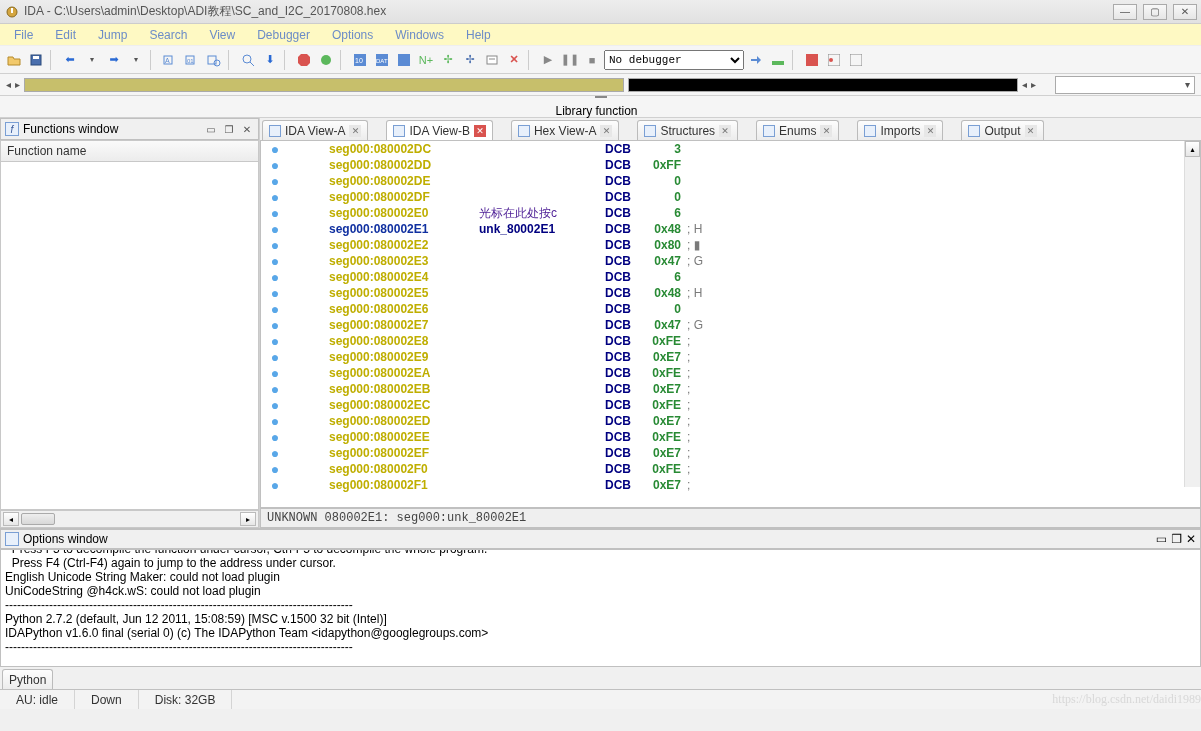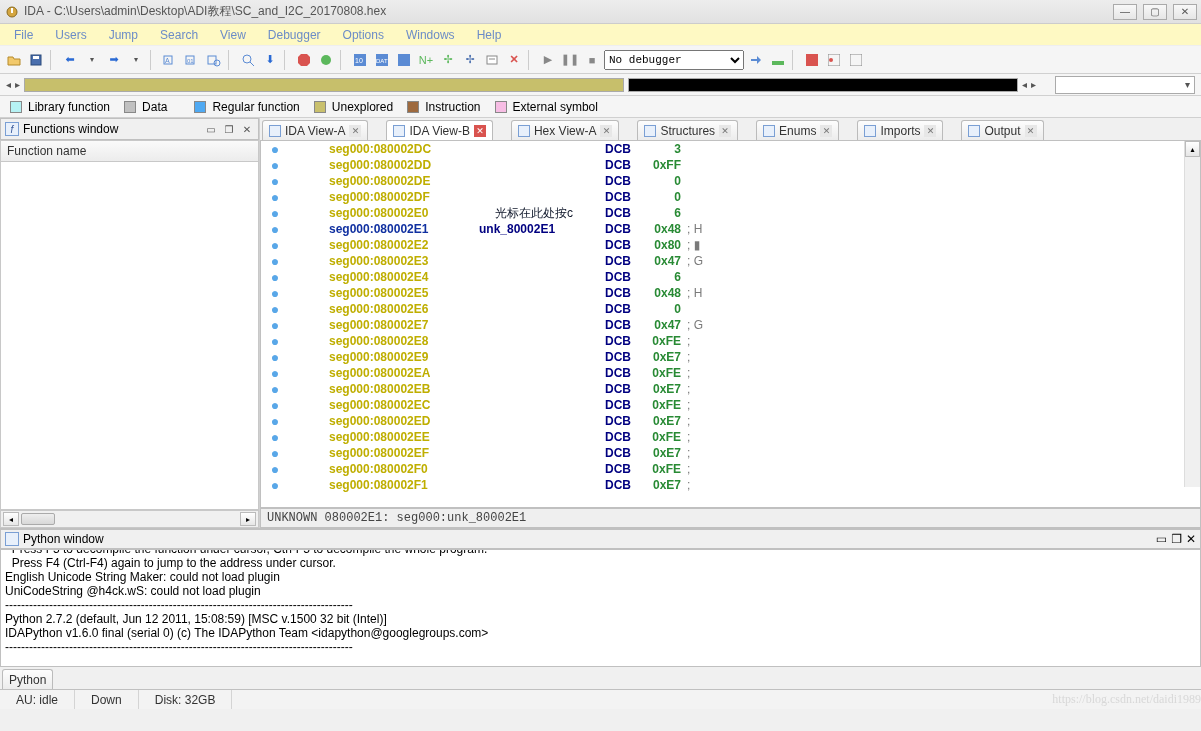--- a/index.html
+++ b/index.html
@@ -18,21 +18,21 @@
 .toolbar .tbtn { width:20px; height:20px; display:flex; align-items:center; justify-content:center; border:1px solid transparent; font-size:11px; }
 .toolbar .sep { width:6px; height:20px; border-left:1px solid #ccc; margin:0 2px; }
 .toolbar select { font-family: "Courier New", monospace; font-size:11px; height:20px; width:140px; }
 
 .navstrip { height:22px; background:#f5f5f5; border-bottom:1px solid #d0d0d0; display:flex; align-items:center; padding:0 6px; gap:4px; }
 .navstrip .arrow { font-size:10px; color:#555; }
 .navstrip .navbar { flex:0 0 600px; height:14px; background:#c7bf6b; border:1px solid #aaa; }
 .navstrip .navbar2 { flex:0 0 390px; height:14px; background:#000; border:1px solid #aaa; }
 .navstrip .combo { width:140px; height:18px; border:1px solid #aaa; background:#fff; margin-left:auto; display:flex; align-items:center; justify-content:flex-end; padding-right:4px; font-size:10px; color:#555; }
 
-.legend { height:22px; background:#f5f5f5; display:flex; align-items:center; padding:0 10px; gap:6px; font-family:"Courier New",monospace; font-size:12px; border-bottom:1px solid #d0d0d0; }
+.legend { height:22px; background:#f5f5f5; display:flex; align-items:center; padding:0 10px; gap:6px; font-family:"Courier New",monospace; font-size:12px; border-bottom:1px solid #d0d0d0;flex-direction:column; }
 .legend .sw { width:12px; height:12px; display:inline-block; border:1px solid #888; }
 
 .workarea { display:flex; height:410px; }
 .left { width:260px; border-right:1px solid #d0d0d0; display:flex; flex-direction:column; }
 .panelhdr { height:22px; background:#f0f0f0; border:1px solid #c0c0c0; display:flex; align-items:center; padding:0 4px; gap:4px; font-family:"Courier New",monospace; font-size:12px; }
 .panelhdr .spacer { flex:1; }
 .panelhdr .pbtn { width:14px; height:14px; display:flex; align-items:center; justify-content:center; font-size:10px; color:#555; border:1px solid transparent; }
 .colhdr { height:22px; background:linear-gradient(#fafafa,#ececec); border:1px solid #c8c8c8; display:flex; align-items:center; padding:0 6px; font-size:12px; color:#333; }
 .funclist { flex:1; background:#fff; border:1px solid #c8c8c8; border-top:none; }
 .hscrollbar { height:18px; background:#f0f0f0; border:1px solid #c8c8c8; display:flex; align-items:center; padding:0 2px; gap:2px; }
@@ -45,21 +45,21 @@
 .tab.active { background:#fff; }
 .tab .x { width:12px; height:12px; background:#e7e7e7; font-size:9px; display:flex; align-items:center; justify-content:center; color:#777; }
 .tab.active .x { background:#d9534f; color:#fff; }
 .tab .ticon { width:12px;height:12px;border:1px solid #7a9fd4; background:#e8f0fb; }
 
 .disasm { flex:1; background:#fff; border:1px solid #c0c0c0; overflow:hidden; position:relative; font-family:"Courier New",monospace; font-size:12px; }
 .disasm .row { display:flex; align-items:center; height:16px; white-space:pre; }
 .disasm .dot { width:28px; display:flex; justify-content:center; color:#59a7e8; font-size:14px; }
 .disasm .addr { color:#bfae00; font-weight:bold; width:150px; }
 .disasm .lbl { color:#000080; font-weight:bold; width:110px; }
-.disasm .annot { color:#0f172a; width:110px;text-align:center; }
+.disasm .annot { color:#4c1d95; width:110px; }
 .disasm .mn { color:#000080; font-weight:bold; width:40px; text-align:right; padding-right:8px; }
 .disasm .val { color:#288a34; font-weight:bold; width:42px; text-align:right; }
 .disasm .cmt { color:#7a7a7a; padding-left:6px; }
 .disasm .vscroll { position:absolute; right:0; top:0; bottom:20px; width:16px; background:#f0f0f0; border-left:1px solid #ddd; }
 .disasm .vscroll .arrowbtn { height:16px; background:linear-gradient(#fff,#e6e6e6); border:1px solid #bbb; display:flex; align-items:center; justify-content:center; font-size:8px; }
 
 .statusline { height:20px; background:#efefef; border:1px solid #c0c0c0; padding:2px 6px; font-family:"Courier New",monospace; font-size:12px; color:#444; }
 
 .outputpanel { border-top:1px solid #c0c0c0; }
 .outputhdr { height:20px; background:#f0f0f0; border:1px solid #c0c0c0; display:flex; align-items:center; padding:0 4px; gap:4px; font-family:"Courier New",monospace; font-size:12px; }
@@ -87,21 +87,21 @@
   <span class="title">IDA - C:\Users\admin\Desktop\ADI教程\SC_and_I2C_20170808.hex</span>
   <div class="winbtns">
     <div class="winbtn">—</div>
     <div class="winbtn">▢</div>
     <div class="winbtn">✕</div>
   </div>
 </div>
 
 <div class="menubar">
   <span>File</span>
-  <span>Users</span>
+  <span>Edit</span>
   <span>Jump</span>
   <span>Search</span>
   <span>View</span>
   <span>Debugger</span>
   <span>Options</span>
   <span>Windows</span>
   <span>Help</span>
 </div>
 
 <div class="toolbar">
@@ -333,21 +333,21 @@
         <div style="flex:1"></div>
       </div>
     </div>
     <div class="statusline">UNKNOWN 080002E1: seg000:unk_80002E1</div>
   </div>
 </div>
 
 <div class="outputpanel">
   <div class="outputhdr">
     <span style="width:14px;height:14px;border:1px solid #7a9fd4;background:#e8f0fb;"></span>
-    <span>Python window</span>
+    <span>Options window</span>
     <span class="spacer" style="flex:1"></span>
     <span class="pbtn">▭</span>
     <span class="pbtn">❐</span>
     <span class="pbtn">✕</span>
   </div>
   <div class="outputbody" id="outputbody"><div style="margin-top: -8px; color: rgb(0, 0, 0);">  Press F5 to decompile the function under cursor, Ctrl-F5 to decompile the whole program.</div><div>  Press F4 (Ctrl-F4) again to jump to the address under cursor.</div><div>English Unicode String Maker: could not load plugin</div><div>UniCodeString @h4ck.wS: could not load plugin</div><div>---------------------------------------------------------------------------------------</div><div>Python 2.7.2 (default, Jun 12 2011, 15:08:59) [MSC v.1500 32 bit (Intel)]</div><div>IDAPython v1.6.0 final (serial 0) (c) The IDAPython Team &lt;idapython@googlegroups.com&gt;</div><div>---------------------------------------------------------------------------------------</div></div>
   <div class="pytab">
     <div class="tab">
         <span>Python</span>
       </div>

